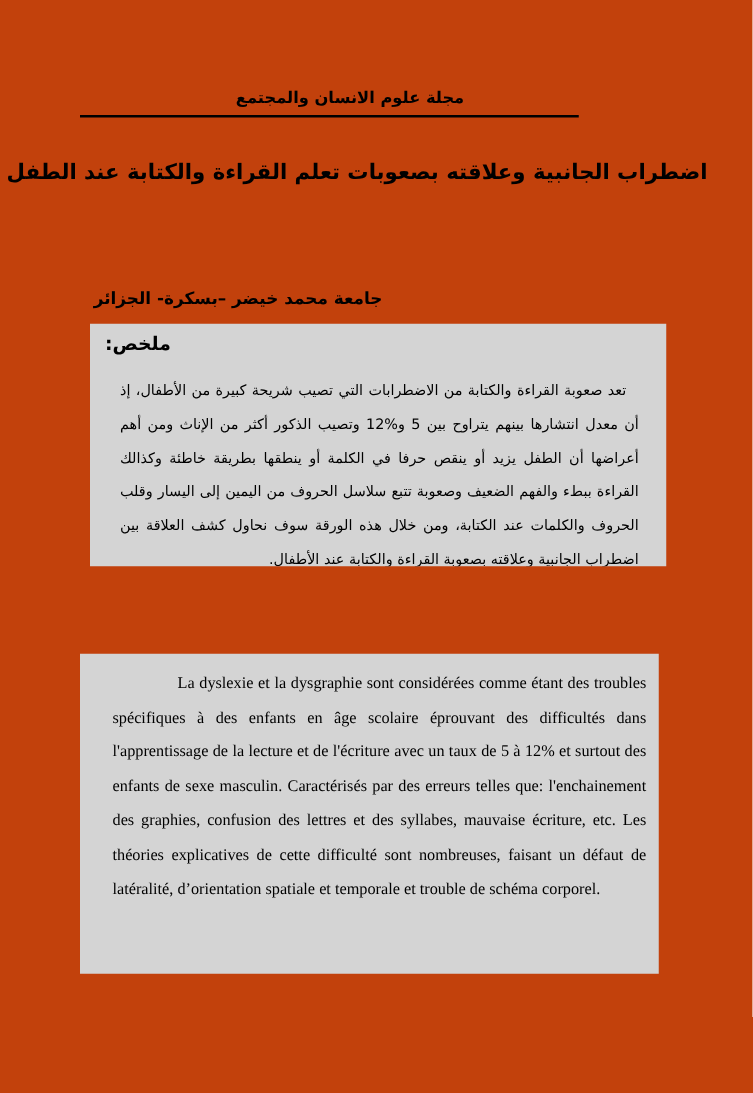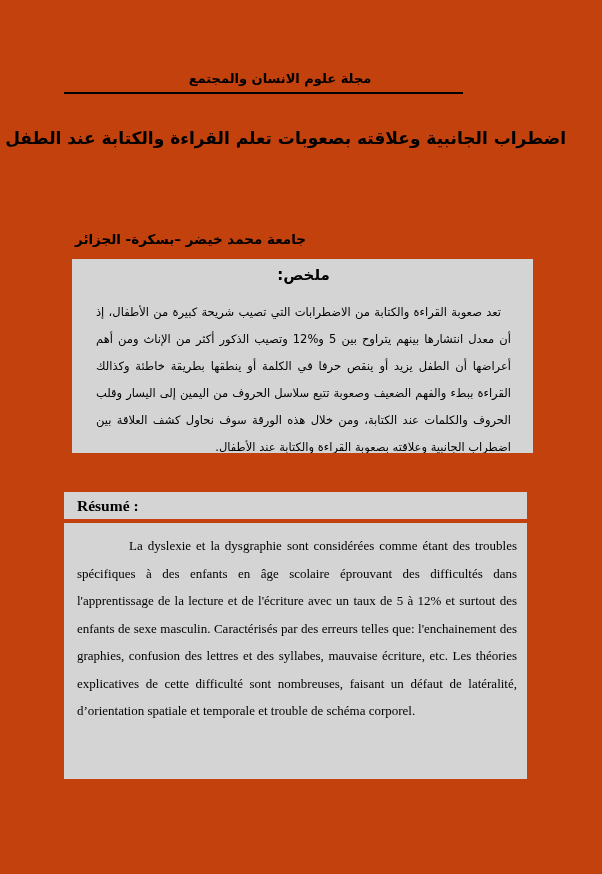--- a/index.html
+++ b/index.html
@@ -75,21 +75,21 @@
     box-sizing: border-box;
     padding: 4px 10px 4px 12px;
     overflow: hidden;
     direction: rtl;
   }
   .ar-heading {
     font-weight: bold;
     font-size: 15px;
     line-height: 24px;
     margin-bottom: 2px;
-    text-align: center;
+    text-align: left;
   }
   .ar-body {
     margin: 12px;
     font-size: 11.5px;
     line-height: 27px;
     text-align: justify;
     text-indent: 10px;
   }
 
   
@@ -106,21 +106,21 @@
     font-size: 15.5px;
     line-height: 27px;
   }
   .resume-body {
     position: absolute;
     top: 523px;
     left: 64px;
     width: 463px;
     height: 256px;
     box-sizing: border-box;
-    padding: 9px 10px 0 13px;
+    padding: 9px 10px 0 26px;
     overflow: hidden;
     font-family: "Liberation Serif", serif;
     font-size: 13px;
     line-height: 27.5px;
     text-align: justify;
   }
   .resume-body p { margin: 0; }
   .fr-p1 { text-indent: 52px; }
   .fr-p2 { margin-top: 2px !important; text-indent: 3px; }
 
@@ -135,18 +135,17 @@
   <div class="header-rule"></div>
 
   <h1 class="article-title">اضطراب الجانبية وعلاقته بصعوبات تعلم القراءة والكتابة عند الطفل</h1>
   <div class="byline university">جامعة محمد خيضر –بسكرة- الجزائر</div>
 
   <section class="abstract-ar highlight-bg">
     <div class="ar-heading">ملخص:</div>
     <p class="ar-body">تعد صعوبة القراءة والكتابة من الاضطرابات التي تصيب شريحة كبيرة من الأطفال، إذ أن معدل انتشارها بينهم يتراوح بين 5 و%12 وتصيب الذكور أكثر من الإناث ومن أهم أعراضها أن الطفل يزيد أو ينقص حرفا في الكلمة أو ينطقها بطريقة خاطئة وكذالك القراءة ببطء والفهم الضعيف وصعوبة تتبع سلاسل الحروف من اليمين إلى اليسار وقلب الحروف والكلمات عند الكتابة، ومن خلال هذه الورقة سوف نحاول كشف العلاقة بين اضطراب الجانبية وعلاقته بصعوبة القراءة والكتابة عند الأطفال.</p>
   </section>
 
-  <div class="resume-head highlight-bg">Résumé :</div>
   <section class="resume-body highlight-bg">
     <p class="fr-p1">La dyslexie et la dysgraphie sont considérées comme étant des troubles spécifiques à des enfants en âge scolaire éprouvant des difficultés dans l'apprentissage de la lecture et de l'écriture avec un taux de 5 à 12% et surtout des enfants de sexe masculin. Caractérisés par des erreurs telles que: l'enchainement des graphies, confusion des lettres et des syllabes, mauvaise écriture, etc. Les théories explicatives de cette difficulté sont nombreuses, faisant un défaut de latéralité, d’orientation spatiale et temporale et trouble de schéma corporel.</p>
   </section>
 
 </div>
 
 </body></html>

